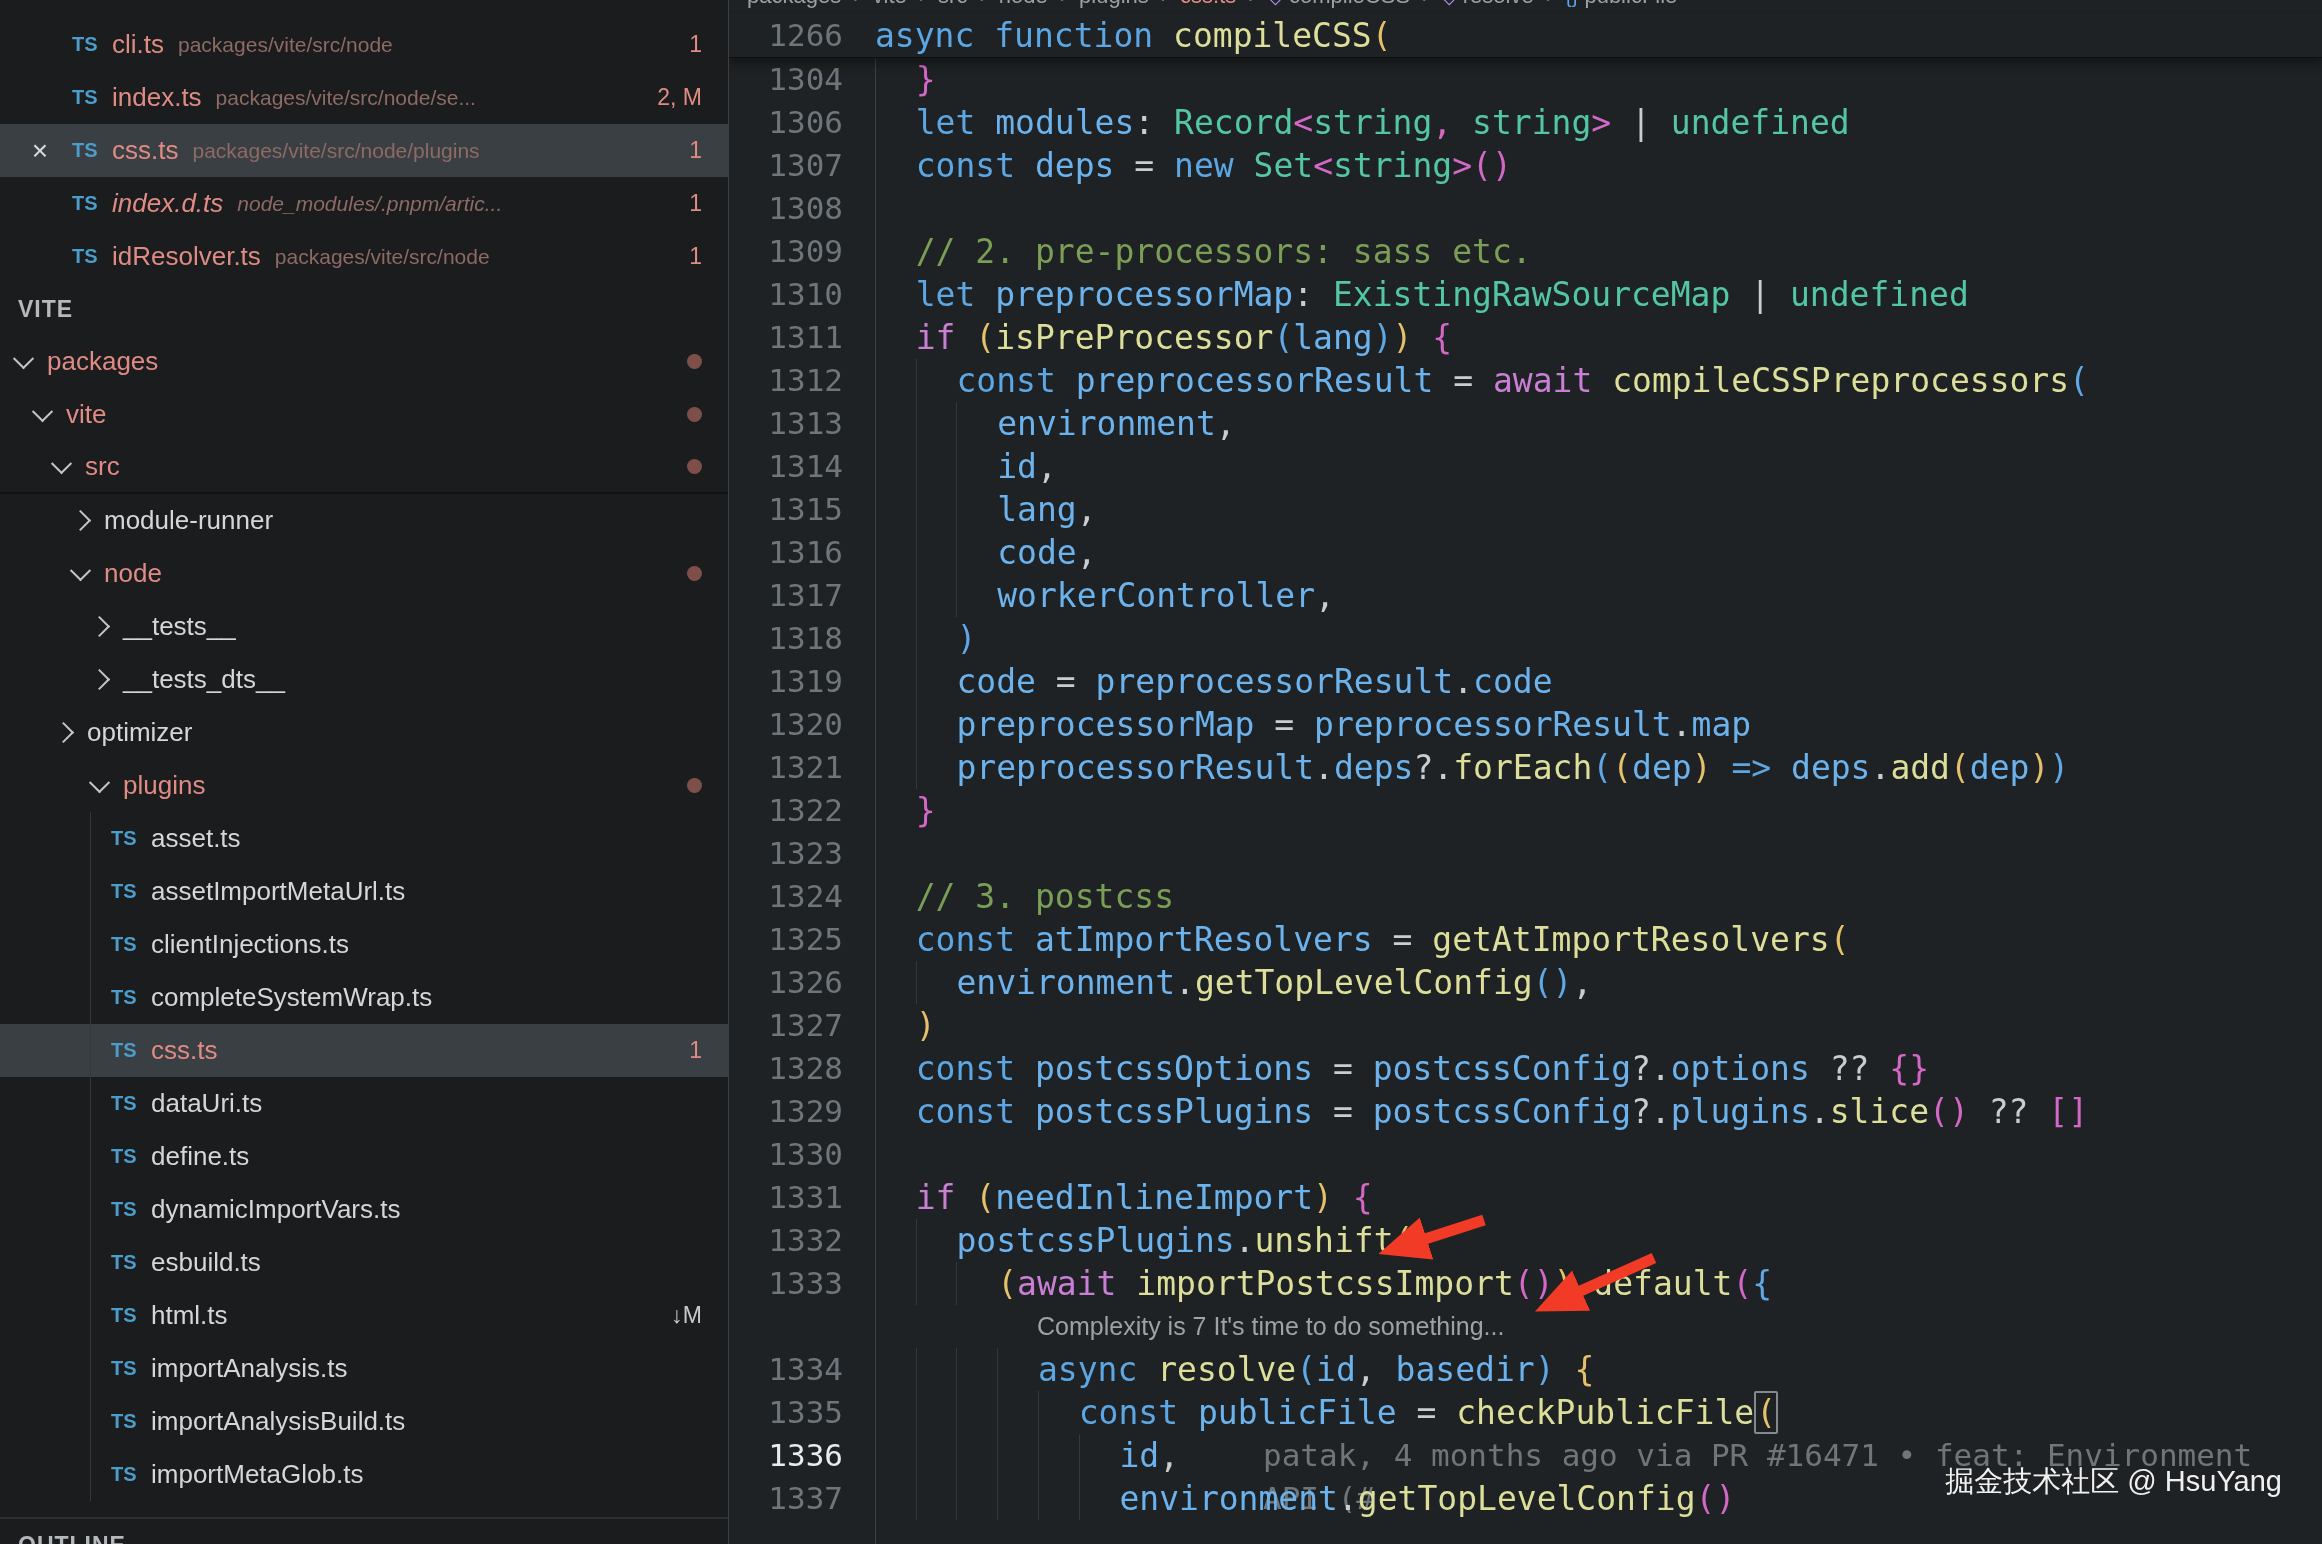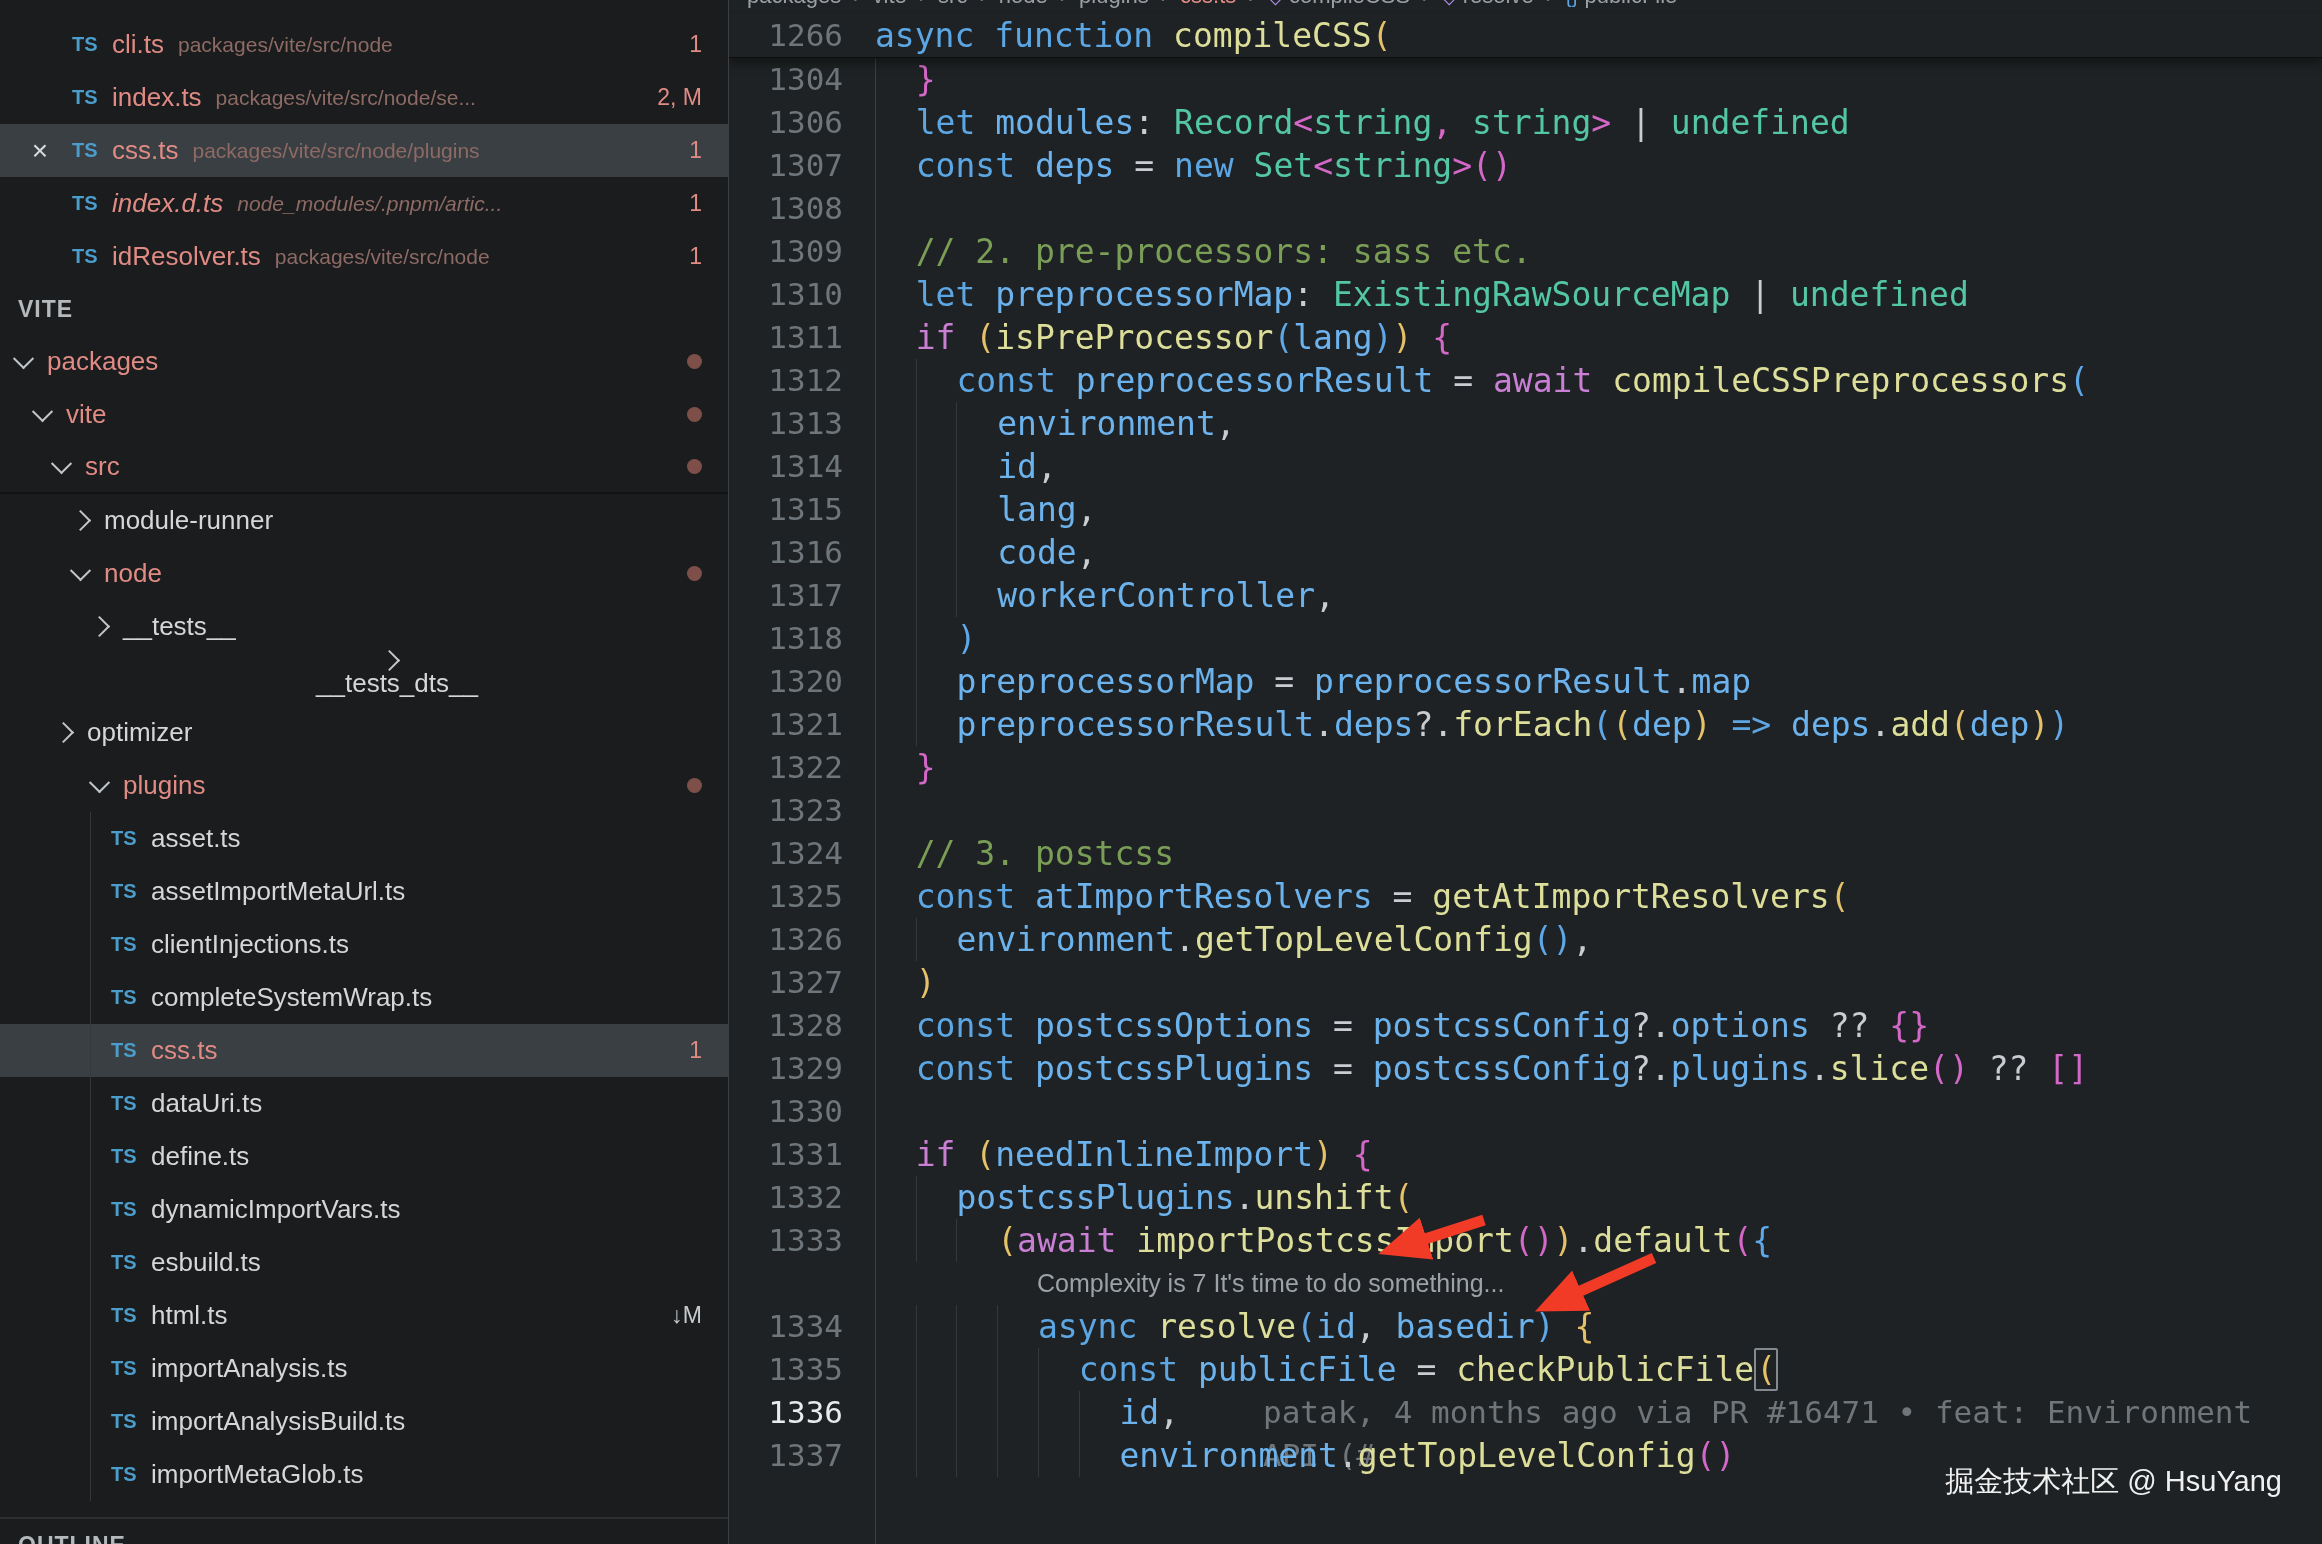--- a/index.html
+++ b/index.html
@@ -143,21 +143,21 @@
       </div>
       <div class="row t-err" style="padding-left: 73px;">
         <span class="chev open"></span>
         <span class="tree-label">node</span>
         <span class="dot"></span>
       </div>
       <div class="row" style="padding-left: 92px;">
         <span class="chev closed"></span>
         <span class="tree-label">__tests__</span>
       </div>
-      <div class="row" style="padding-left: 92px; flex-direction: column;">
+      <div class="row" style="padding-left: 92px;">
         <span class="chev closed"></span>
         <span class="tree-label">__tests_dts__</span>
       </div>
       <div class="row" style="padding-left: 56px;">
         <span class="chev closed"></span>
         <span class="tree-label">optimizer</span>
       </div>
       <div class="row t-err" style="padding-left: 92px;">
         <span class="chev open"></span>
         <span class="tree-label">plugins</span>
@@ -355,20 +355,28 @@
           <span class="ig"></span>
           <span class="tw"><span class="c-var">workerController</span><span class="c-pn">,</span></span>
         </div>
       </div>
       <div class="cl">
         <span class="ln">1318</span>
         <div class="lc code-font">
           <span class="ig"></span>
           <span class="ig"></span>
           <span class="tw"><span class="c-b3">)</span></span>
+        </div>
+      </div>
+      <div class="cl">
+        <span class="ln">1319</span>
+        <div class="lc code-font">
+          <span class="ig"></span>
+          <span class="ig"></span>
+          <span class="tw"><span class="c-var">code</span><span class="c-pn"> = </span><span class="c-var">preprocessorResult</span><span class="c-pn">.</span><span class="c-var">code</span></span>
         </div>
       </div>
       <div class="cl">
         <span class="ln">1320</span>
         <div class="lc code-font">
           <span class="ig"></span>
           <span class="ig"></span>
           <span class="tw"><span class="c-var">preprocessorMap</span><span class="c-pn"> = </span><span class="c-var">preprocessorResult</span><span class="c-pn">.</span><span class="c-var">map</span></span>
         </div>
       </div>

